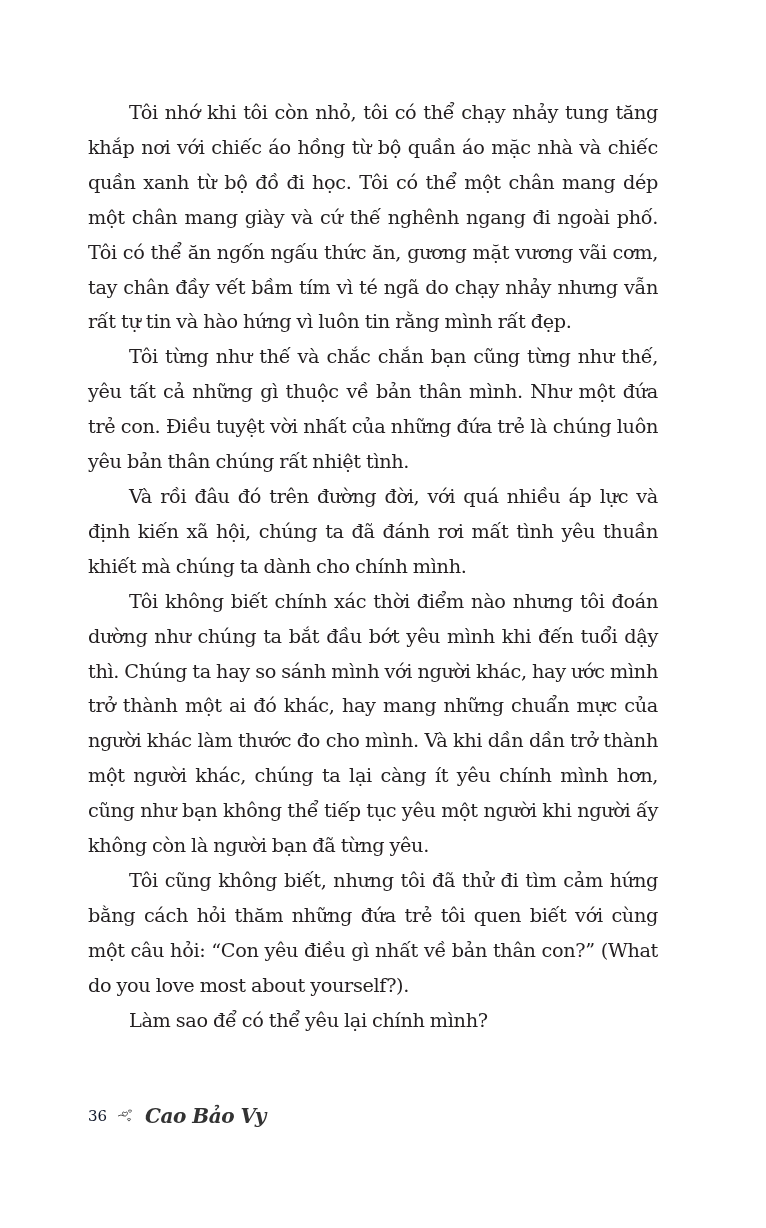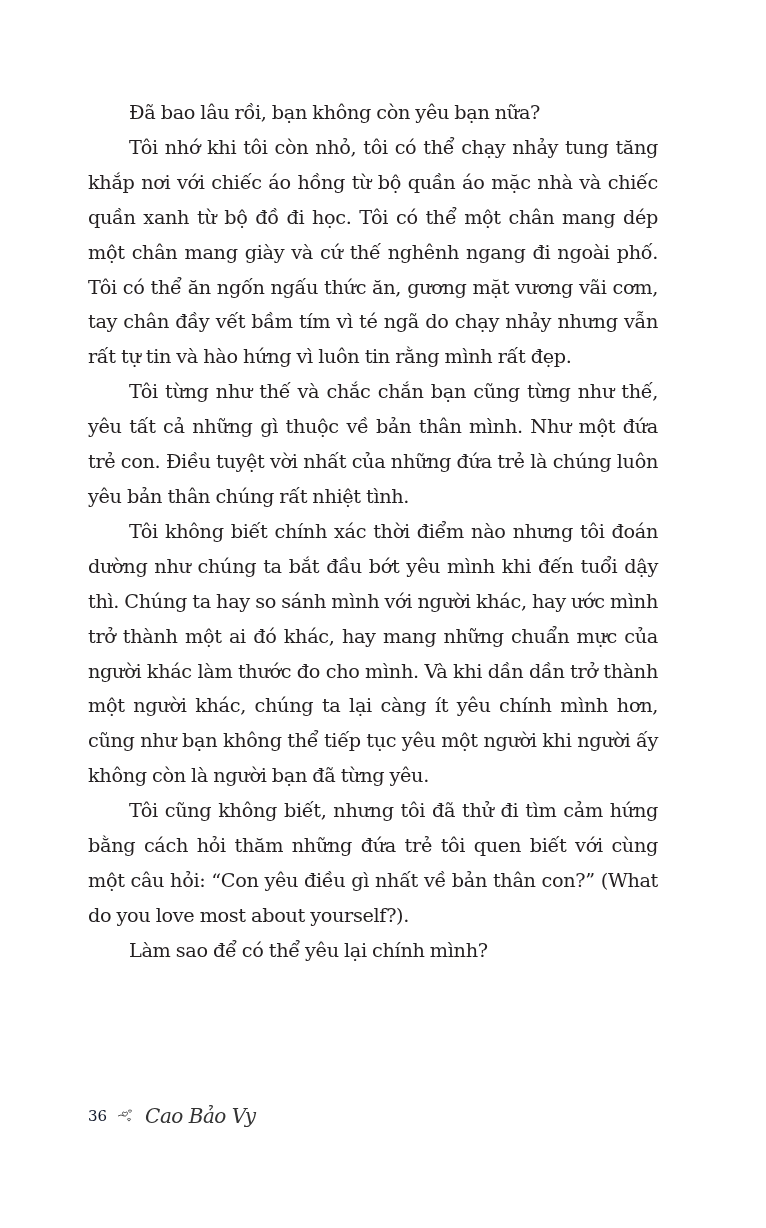--- a/index.html
+++ b/index.html
@@ -48,29 +48,30 @@
     width: 22px;
     height: 18px;
     display: inline-block;
   }
   .author {
     font-family: "DejaVu Serif", "Liberation Serif", serif;
     font-style: italic;
     font-size: 20px;
     color: #333333;
     letter-spacing: -0.5px;
+    font-weight: bold;
   }
 </style>
 </head>
 <body>
 
 <div class="page-body">
-  <p>Đã bao lâu rồi, bạn không còn yêu bạn nữa?</p>
   <p>Tôi nhớ khi tôi còn nhỏ, tôi có thể chạy nhảy tung tăng khắp nơi với chiếc áo hồng từ bộ quần áo mặc nhà và chiếc quần xanh từ bộ đồ đi học. Tôi có thể một chân mang dép một chân mang giày và cứ thế nghênh ngang đi ngoài phố. Tôi có thể ăn ngốn ngấu thức ăn, gương mặt vương vãi cơm, tay chân đầy vết bầm tím vì té ngã do chạy nhảy nhưng vẫn rất tự tin và hào hứng vì luôn tin rằng mình rất đẹp.</p>
   <p>Tôi từng như thế và chắc chắn bạn cũng từng như thế, yêu tất cả những gì thuộc về bản thân mình. Như một đứa trẻ con. Điều tuyệt vời nhất của những đứa trẻ là chúng luôn yêu bản thân chúng rất nhiệt tình.</p>
+  <p>Và rồi đâu đó trên đường đời, với quá nhiều áp lực và định kiến xã hội, chúng ta đã đánh rơi mất tình yêu thuần khiết mà chúng ta dành cho chính mình.</p>
   <p>Tôi không biết chính xác thời điểm nào nhưng tôi đoán dường như chúng ta bắt đầu bớt yêu mình khi đến tuổi dậy thì. Chúng ta hay so sánh mình với người khác, hay ước mình trở thành một ai đó khác, hay mang những chuẩn mực của người khác làm thước đo cho mình. Và khi dần dần trở thành một người khác, chúng ta lại càng ít yêu chính mình hơn, cũng như bạn không thể tiếp tục yêu một người khi người ấy không còn là người bạn đã từng yêu.</p>
   <p>Tôi cũng không biết, nhưng tôi đã thử đi tìm cảm hứng bằng cách hỏi thăm những đứa trẻ tôi quen biết với cùng một câu hỏi: “Con yêu điều gì nhất về bản thân con?” (What do you love most about yourself?).</p>
   <p>Làm sao để có thể yêu lại chính mình?</p>
 </div>
 
 <div class="footer">
   <span class="page-number">36</span>
   <span class="ornament">
     <svg width="22" height="18" viewBox="0 0 22 18">
       <path d="M3 9 Q6 7 9 9" stroke="#555" stroke-width="1" fill="none"></path>

